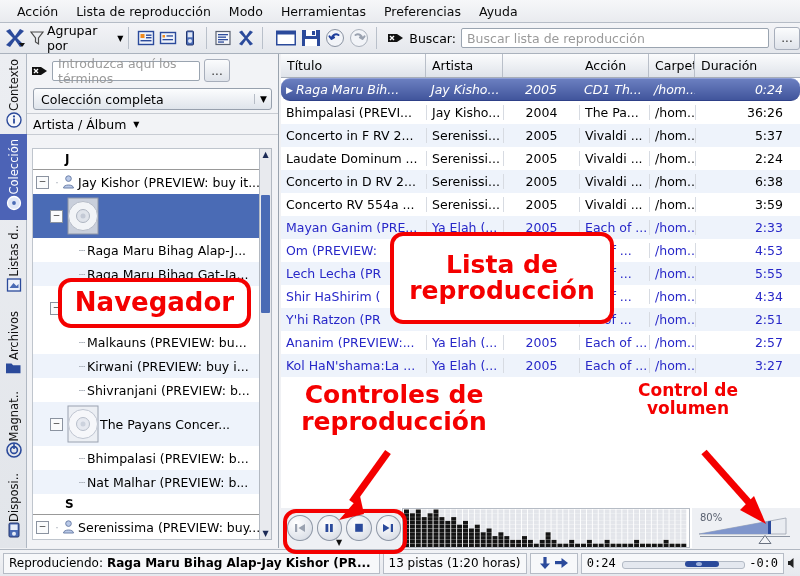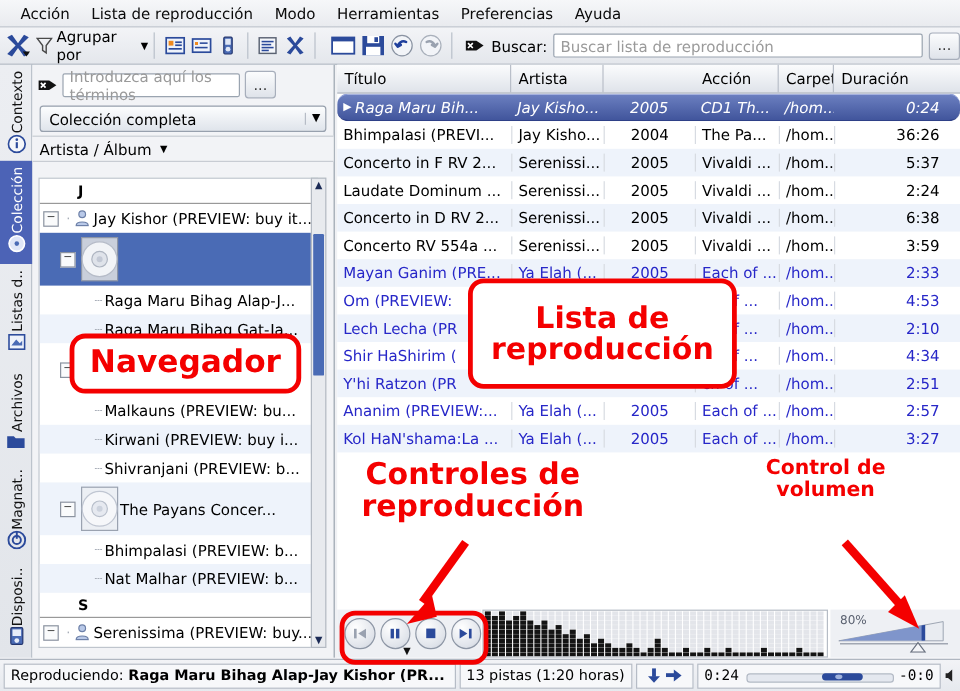--- a/index.html
+++ b/index.html
@@ -509,21 +509,21 @@
         <div class="pc" style="width:70px;border-left:1px solid #d7dbe2;"><span>ch of ...</span></div>
         <div class="pc" style="width:46px;border-left:1px solid #d7dbe2;"><span>/hom...</span></div>
         <div class="pc num" style="width:93px;border-left:1px solid #d7dbe2;"><span>4:53</span></div>
       </div>
       <div class="plrow alt blue">
         <div class="pc" style="width:145px;"><span>Lech Lecha (PR</span></div>
         <div class="pc" style="width:77px;border-left:1px solid #d7dbe2;"><span></span></div>
         <div class="pc ctr" style="width:76px;border-left:1px solid #d7dbe2;"><span></span></div>
         <div class="pc" style="width:70px;border-left:1px solid #d7dbe2;"><span>ch of ...</span></div>
         <div class="pc" style="width:46px;border-left:1px solid #d7dbe2;"><span>/hom...</span></div>
-        <div class="pc num" style="width:93px;border-left:1px solid #d7dbe2;"><span>2:10</span></div>
+        <div class="pc num" style="width:93px;border-left:1px solid #d7dbe2;"><span>5:55</span></div>
       </div>
       <div class="plrow blue">
         <div class="pc" style="width:145px;"><span>Shir HaShirim (</span></div>
         <div class="pc" style="width:77px;border-left:1px solid #d7dbe2;"><span></span></div>
         <div class="pc ctr" style="width:76px;border-left:1px solid #d7dbe2;"><span></span></div>
         <div class="pc" style="width:70px;border-left:1px solid #d7dbe2;"><span>ch of ...</span></div>
         <div class="pc" style="width:46px;border-left:1px solid #d7dbe2;"><span>/hom...</span></div>
         <div class="pc num" style="width:93px;border-left:1px solid #d7dbe2;"><span>4:34</span></div>
       </div>
       <div class="plrow alt blue">

